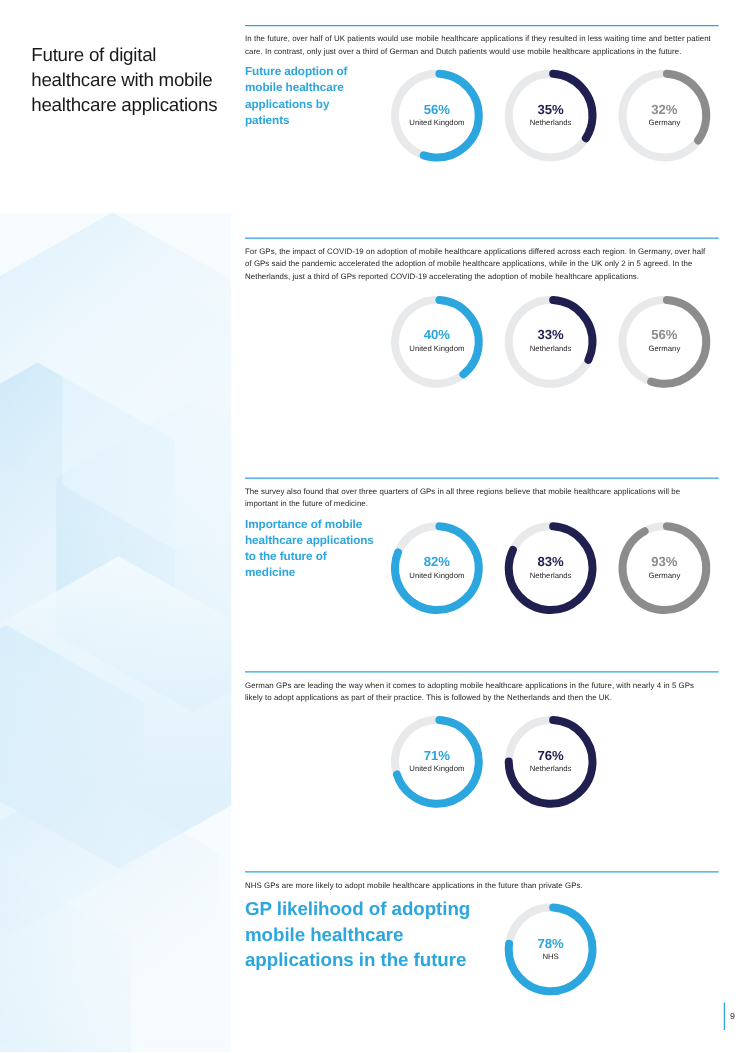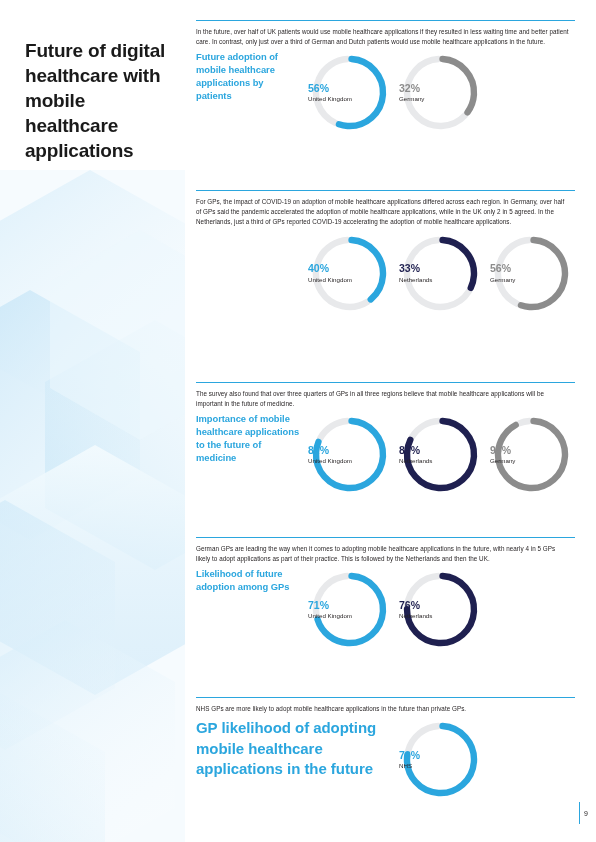--- a/index.html
+++ b/index.html
@@ -29,23 +29,23 @@
     left: -30px;
     top: 170px;
     width: 260px;
     height: 672px;
   }
   #page-title {
     position: absolute;
     left: 25px;
     top: 25px;
     width: 150px;
-    font-size: 19px;
+    font-size: 15px;
     line-height: 1.32;
-    font-weight: bold;
+    font-weight: normal;
     color: #1a1a1a;
     letter-spacing: -0.2px;
   }
 
   
   #content {
     position: absolute;
     left: 196px;
     top: 0;
     width: 400px;
@@ -114,21 +114,21 @@
     height: 83px;
   }
   .donut-label {
     position: absolute;
     left: 0;
     top: 0;
     width: 83px;
     height: 83px;
     display: flex;
     flex-direction: column;
-    align-items: flex-start;
+    align-items: center;
     justify-content: center;
     text-align: center;
   }
   .donut-pct {
     font-size: 10.5px;
     font-weight: bold;
     line-height: 1.1;
     margin-bottom: 1px;
   }
   .donut-name {
@@ -206,20 +206,30 @@
     <circle cx="41.5" cy="41.5" r="33.5" fill="none" stroke="#E8E9EB" stroke-width="6.4" stroke-linecap="round" stroke-dasharray="88.52135433190038 210.48670779051614" transform="rotate(115.10000000000002 41.5 41.5)"></circle>
     <circle cx="41.5" cy="41.5" r="33.5" fill="none" stroke="#2BA6DE" stroke-width="6.4" stroke-linecap="round" stroke-dasharray="113.77975926676234 210.48670779051614" transform="rotate(-86.5 41.5 41.5)"></circle>
   </svg>
             <div class="donut-label">
               <div class="donut-pct" style="color: rgb(43, 166, 222);">56%</div>
               <div class="donut-name">United Kingdom</div>
             </div>
           </div>
           <div class="donut">
   <svg viewBox="0 0 83 83" xmlns="http://www.w3.org/2000/svg">
+    <circle cx="41.5" cy="41.5" r="33.5" fill="none" stroke="#E8E9EB" stroke-width="6.4" stroke-linecap="round" stroke-dasharray="132.72356296790878 210.48670779051614" transform="rotate(39.499999999999986 41.5 41.5)"></circle>
+    <circle cx="41.5" cy="41.5" r="33.5" fill="none" stroke="#1F2050" stroke-width="6.4" stroke-linecap="round" stroke-dasharray="69.57755063075393 210.48670779051614" transform="rotate(-86.5 41.5 41.5)"></circle>
+  </svg>
+            <div class="donut-label">
+              <div class="donut-pct" style="color: rgb(31, 32, 80);">35%</div>
+              <div class="donut-name">Netherlands</div>
+            </div>
+          </div>
+          <div class="donut">
+  <svg viewBox="0 0 83 83" xmlns="http://www.w3.org/2000/svg">
     <circle cx="41.5" cy="41.5" r="33.5" fill="none" stroke="#E8E9EB" stroke-width="6.4" stroke-linecap="round" stroke-dasharray="130.6186958900036 210.48670779051614" transform="rotate(43.099999999999994 41.5 41.5)"></circle>
     <circle cx="41.5" cy="41.5" r="33.5" fill="none" stroke="#8C8C8C" stroke-width="6.4" stroke-linecap="round" stroke-dasharray="71.6824177086591 210.48670779051614" transform="rotate(-86.5 41.5 41.5)"></circle>
   </svg>
             <div class="donut-label">
               <div class="donut-pct" style="color: rgb(140, 140, 140);">32%</div>
               <div class="donut-name">Germany</div>
             </div>
           </div>
         </div>
       </div>
@@ -298,21 +308,20 @@
               <div class="donut-name">Germany</div>
             </div>
           </div>
         </div>
       </div>
     </div>
     <div class="section" style="top: 537px;">
       <div class="rule"></div>
       <p class="para">German GPs are leading the way when it comes to adopting mobile healthcare applications in the future, with nearly 4 in 5 GPs likely to adopt applications as part of their practice. This is followed by the Netherlands and then the UK.</p>
       <div class="row" style="height: 90px;">
-        <div class="sec-heading">Likelihood of future adoption among GPs</div>
         <div class="donuts trio">
           <div class="donut">
   <svg viewBox="0 0 83 83" xmlns="http://www.w3.org/2000/svg">
     <circle cx="41.5" cy="41.5" r="33.5" fill="none" stroke="#E8E9EB" stroke-width="6.4" stroke-linecap="round" stroke-dasharray="56.948348163322976 210.48670779051614" transform="rotate(169.1 41.5 41.5)"></circle>
     <circle cx="41.5" cy="41.5" r="33.5" fill="none" stroke="#2BA6DE" stroke-width="6.4" stroke-linecap="round" stroke-dasharray="145.35276543533976 210.48670779051614" transform="rotate(-86.5 41.5 41.5)"></circle>
   </svg>
             <div class="donut-label">
               <div class="donut-pct" style="color: rgb(43, 166, 222);">71%</div>
               <div class="donut-name">United Kingdom</div>
             </div>

